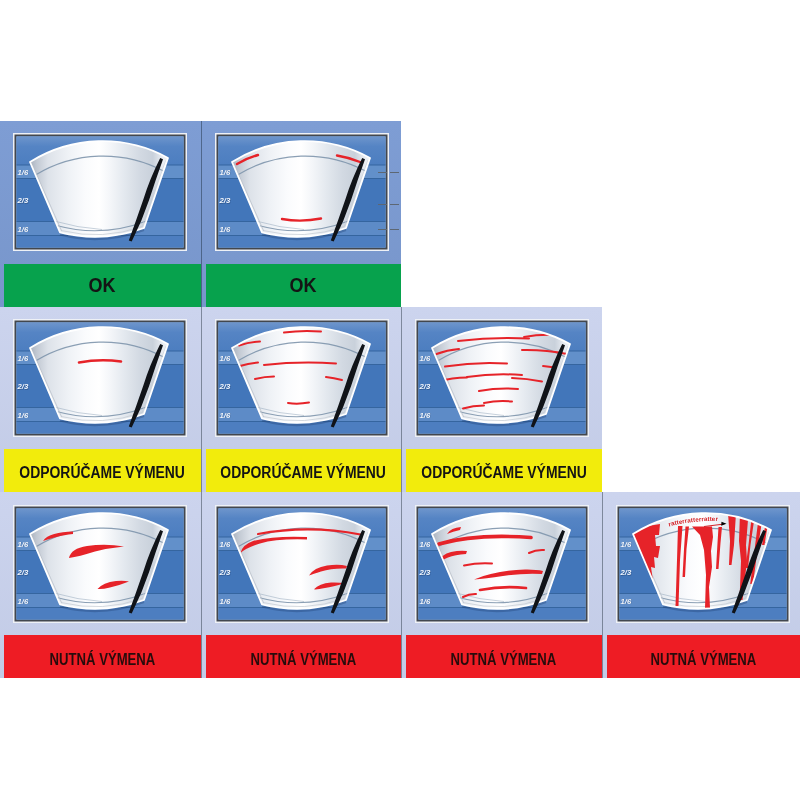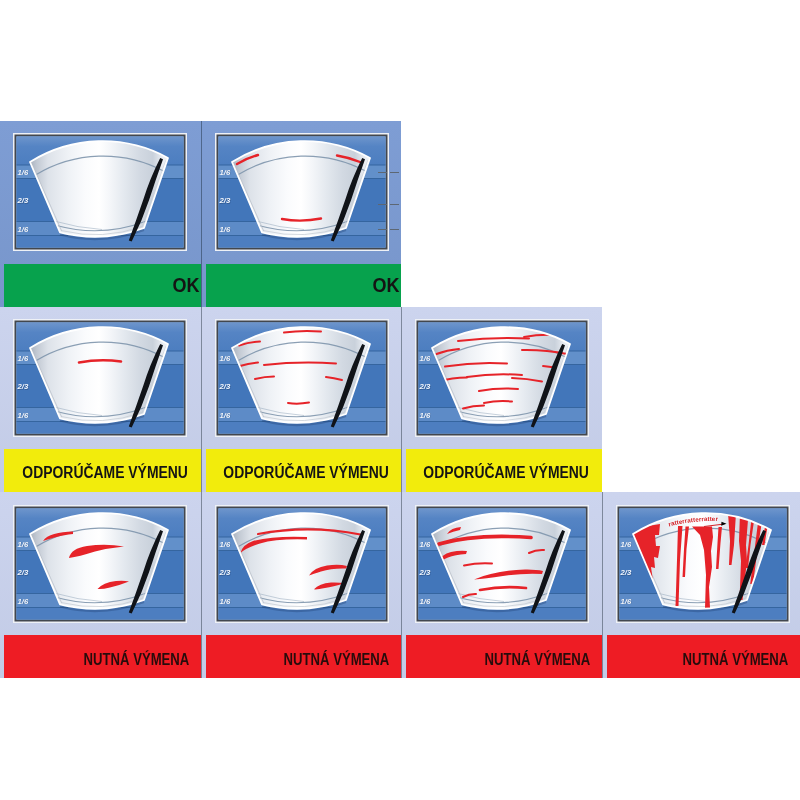--- a/index.html
+++ b/index.html
@@ -1,18 +1,18 @@
 <!DOCTYPE html>
 <html><head><meta charset="utf-8"><style>
 html,body{margin:0;padding:0;width:800px;height:800px;background:#fff;overflow:hidden}
 body{font-family:"Liberation Sans",sans-serif;position:relative}
 .card{position:absolute;box-sizing:border-box}
 .sep{border-left:1px solid rgba(10,25,35,0.4)}
 .art{position:absolute;left:13px;top:12.5px}
-.band{position:absolute;left:4px;right:0;bottom:0;height:43px;display:flex;align-items:center;justify-content:flex-end;font-weight:bold;color:#141414}
+.band{position:absolute;left:4px;right:0;bottom:0;height:43px;display:flex;align-items:center;justify-content:center;font-weight:bold;color:#141414}
 .ldr{position:absolute;height:1px;background:#5d6773}
 </style></head><body>
 <svg width="0" height="0" style="position:absolute">
     <defs>
       <linearGradient id="fanG" x1="0" y1="0" x2="1" y2="0">
 <stop offset="0" stop-color="#a8b1bd"></stop>
         <stop offset="0.05" stop-color="#c2c9d3"></stop>
 <stop offset="0.13" stop-color="#dde2e9"></stop>
         <stop offset="0.28" stop-color="#eff2f6"></stop>
 <stop offset="0.40" stop-color="#fafbfd"></stop>

